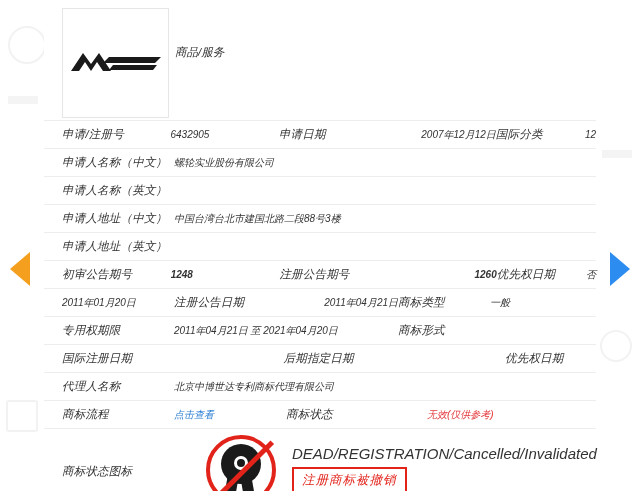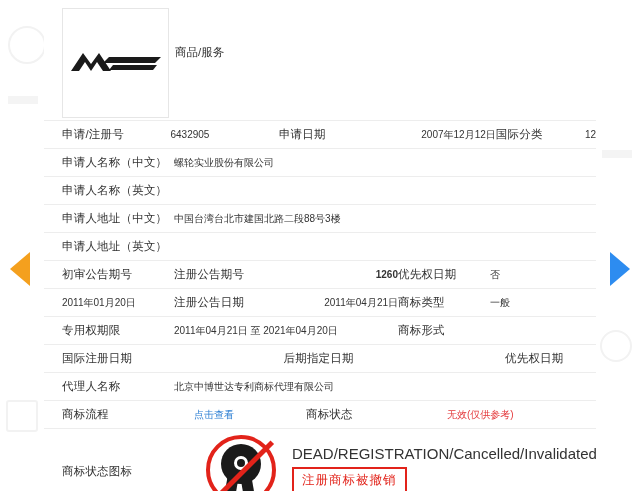--- a/index.html
+++ b/index.html
@@ -39,20 +39,21 @@
     background: #f4f4f4;
   }
 
   .page {
     position: absolute;
     left: 0;
     top: 0;
     width: 640px;
     height: 491px;
     z-index: 2;
+    font-style: italic;
   }
 
   
   .nav-arrow {
     position: absolute;
     top: 252px;
     width: 0;
     height: 0;
     z-index: 6;
     cursor: pointer;
@@ -154,21 +155,20 @@
   .w-label-2 { width: 112px; }
   .w-value-2 { width: 112px; text-align: right; }
   .w-label-3 { width: 92px; }
   .w-value-3 { flex: 1; }
   .full-value { flex: 1; }
 
   .bold { font-weight: bold; }
   .link {
     color: #2d7fd3;
     cursor: pointer;
-    margin-left: 20px;
   }
   .red { color: #e4393c; }
 
   
   .status-row {
     position: relative;
     height: 85px;
     border-top: 1px solid #ededed;
     padding-left: 18px;
     display: flex;
@@ -316,20 +316,21 @@
       <div class="cell-value full-value">中国台湾台北市建国北路二段88号3楼</div>
     </div>
 
     <div class="row">
       <div class="cell-label w-label-1">申请人地址（英文）</div>
       <div class="cell-value full-value"></div>
     </div>
 
     <div class="row">
       <div class="cell-label w-label-1">初审公告期号</div>
+      <div class="cell-value w-value-1 bold">1248</div>
       <div class="cell-label w-label-2">注册公告期号</div>
       <div class="cell-value w-value-2 bold">1260</div>
       <div class="cell-label w-label-3">优先权日期</div>
       <div class="cell-value w-value-3">否</div>
     </div>
 
     <div class="row">
       <div class="cell-value w-value-1">2011年01月20日</div>
       <div class="cell-label w-label-2">注册公告日期</div>
       <div class="cell-value w-value-2">2011年04月21日</div>

